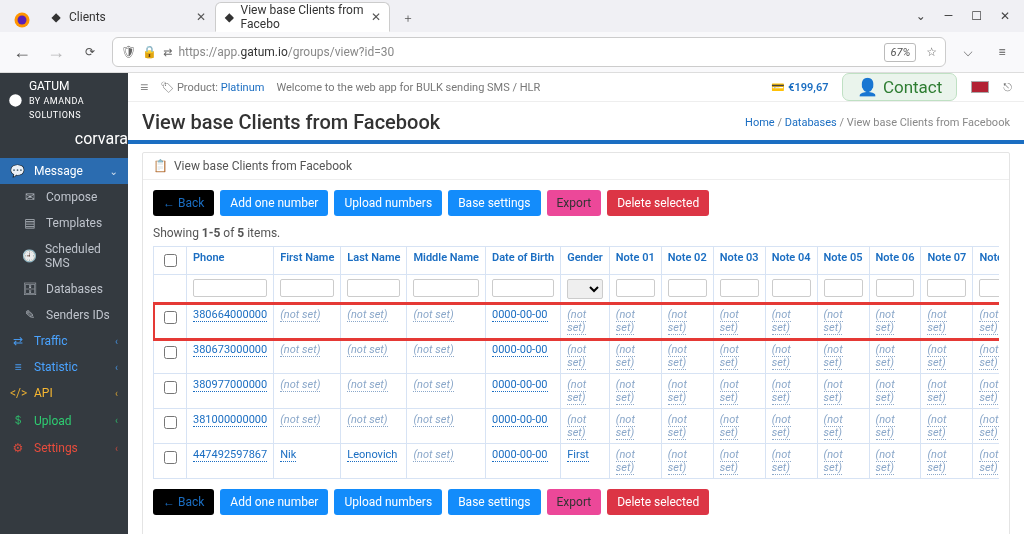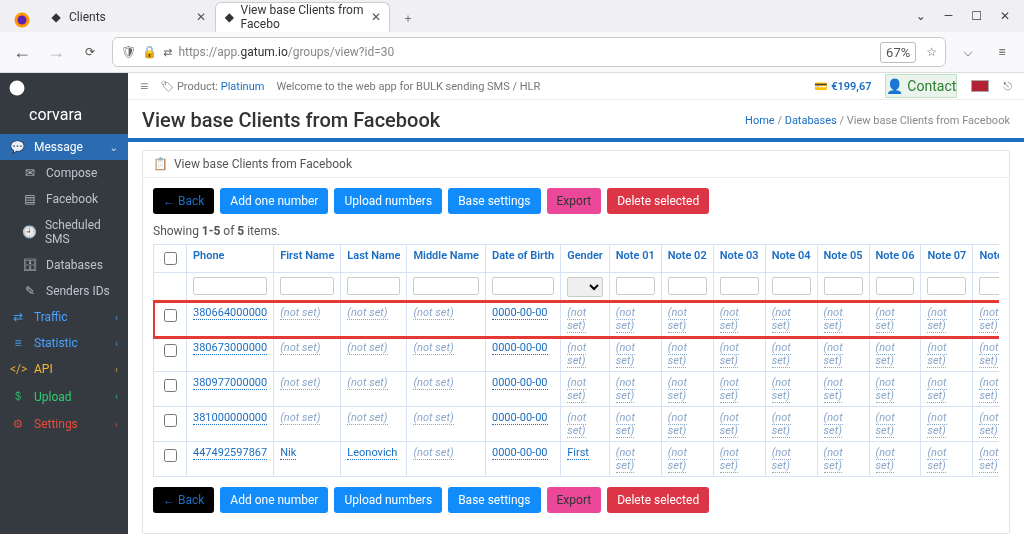--- a/index.html
+++ b/index.html
@@ -15,41 +15,41 @@
   .tab-favicon { width: 14px; height: 14px; display:inline-flex;align-items:center;justify-content:center;}
   .newtab { width: 28px; height: 28px; display:flex; align-items:center; justify-content:center; color:#555; margin-left:4px;}
   .win-controls { margin-left:auto; display:flex; gap:18px; padding:0 14px; color:#444; align-items:center; height:32px;}
   .nav-row { height: 40px; display:flex; align-items:center; padding: 0 10px; gap:10px; background:#f9f9fb;}
   .nav-icon { color:#555; display:flex; align-items:center; justify-content:center; width:24px; height:24px;}
   .nav-arrow { font-size:18px; }
   .urlbar { flex:1; height:30px; border:1px solid #ccc; border-radius:6px; background:#fff; display:flex; align-items:center; padding:0 8px; gap:6px; color:#666;}
   .urlbar .lock { font-size:12px;}
   .urlbar .url-text { flex:1; color:#888; white-space:nowrap; overflow:hidden;}
   .urlbar .url-text .domain { color:#333;}
-  .zoom-badge { font-size:13px; padding:2px 5px; border:1px solid #bbb; border-radius:3px; color:#555; margin-right:4px;}
+  .zoom-badge { font-size:11px; padding:2px 5px; border:1px solid #bbb; border-radius:3px; color:#555; margin-right:4px;font-style:italic;}
   .app { display:flex; height: calc(534px - 73px); }
   .sidebar { width:128px; background:#343a40; color:#c2c7d0; display:flex; flex-direction:column; font-size:12px;}
   .brand { padding:6px 8px 2px 8px; display:flex; align-items:center; gap:6px; color:#fff;}
   .brand-logo { width:18px; height:18px; border-radius:3px; display:flex;align-items:center;justify-content:center;}
   .brand-text {font-size:9px; line-height:1; letter-spacing:.5px;}
-  .tenant { color:#fff; text-align:left; font-size:16px; padding:6px 0 10px; font-weight:400;margin-left:29px;}
+  .tenant { color:#fff; text-align:right; font-size:16px; padding:6px 0 10px; font-weight:400;margin-left:29px;}
   .side-item { display:flex; align-items:center; gap:8px; padding:6px 10px; cursor:pointer; color:#bfc4cc; position:relative;}
   .side-item.active { background:#2b6cb0; color:#fff;}
   .side-item .chev { margin-left:auto; font-size:10px; opacity:.8;}
   .side-item .icon { width:16px; text-align:center; opacity:.9;}
   .side-sub { padding-left:12px;}
   .side-sub .side-item { font-size:12px;}
   .side-blue { color:#4aa3ff;}
   .main { flex:1; display:flex; flex-direction:column; overflow:hidden; background:#fff;}
   .topbar { height:30px; display:flex; align-items:center; padding:0 12px; gap:12px; font-size:11px; color:#777; border-bottom:1px solid #eee;}
   .topbar .burger { color:#888; font-size:14px;}
   .topbar a { color:#1b6ec2; text-decoration:none;}
   .topbar-right { margin-left:auto; display:flex; gap:14px; align-items:center;}
   .balance { color:#1b6ec2; font-weight:600;}
-  .contact-btn { background:#eaf4ec; color:#2e7d32; border:1px solid #bfe0c3; padding:3px 0; border-radius:1px; font-size:14px;}
+  .contact-btn { background:#eaf4ec; color:#2e7d32; border:1px solid #bfe0c3; padding:3px 14px; border-radius:7px; font-size:17px;}
   .flag { width:18px; height:12px; background:linear-gradient(#b22234 0 100%); border:1px solid #aaa; position:relative;}
   .pagehdr { display:flex; align-items:center; padding:8px 14px 6px; border-bottom:4px solid #1b6ec2;}
   .pagehdr h1 { margin:0; font-size:20px; font-weight:500; color:#333;}
   .crumbs { margin-left:auto; font-size:11px; color:#888;}
   .crumbs a { color:#1b6ec2; text-decoration:none;}
   .panel { margin:8px 14px 0; border:1px solid #e4e4e4; border-radius:2px;}
   .panel-hdr { padding:6px 10px; border-bottom:1px solid #eee; font-size:12px; color:#555; display:flex; gap:6px; align-items:center;}
   .panel-body { padding:10px;}
   .btnrow { display:flex; gap:6px; align-items:center; margin-bottom:10px;}
   .btn { padding:5px 9px; font-size:12px; border-radius:3px; cursor:pointer; border:1px solid transparent;}
@@ -117,35 +117,36 @@
 </div>
 
 <div class="app">
   <div class="sidebar">
     <div class="brand">
       <span class="brand-logo">
           <svg viewBox="0 0 24 24">
             <circle cx="12" cy="12" r="10" fill="#fff"></circle>
           </svg>
         </span>
+      <span><span>GATUM</span><br><span class="brand-text">BY AMANDA SOLUTIONS</span></span>
     </div>
     <div class="tenant">corvara</div>
     <div class="side-item active">
       <span class="icon">💬</span>
       <span>Message</span>
       <span class="chev">⌄</span>
     </div>
     <div class="side-sub">
       <div class="side-item">
           <span class="icon">✉</span>
           <span>Compose</span>
         </div>
       <div class="side-item">
           <span class="icon">▤</span>
-          <span>Facebook</span>
+          <span>Templates</span>
         </div>
       <div class="side-item">
           <span class="icon">🕘</span>
           <span>Scheduled SMS</span>
         </div>
       <div class="side-item">
           <span class="icon">🗄</span>
           <span>Databases</span>
         </div>
       <div class="side-item">

